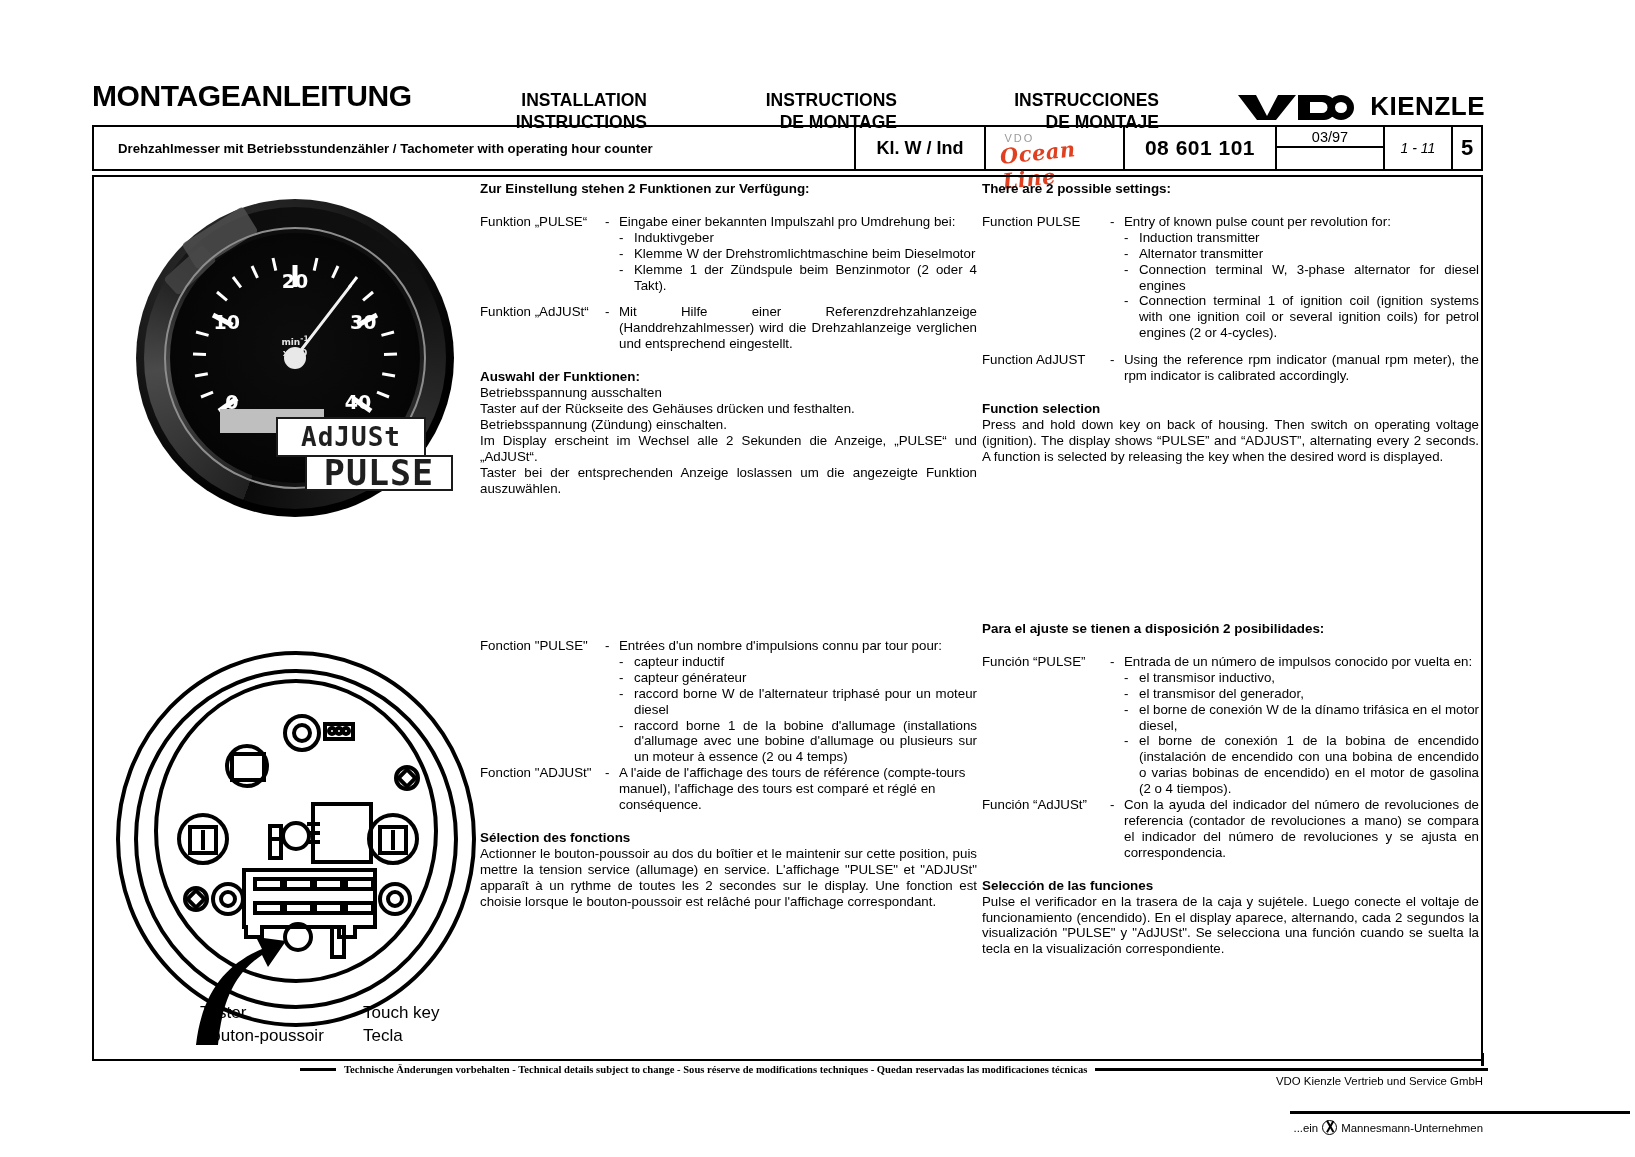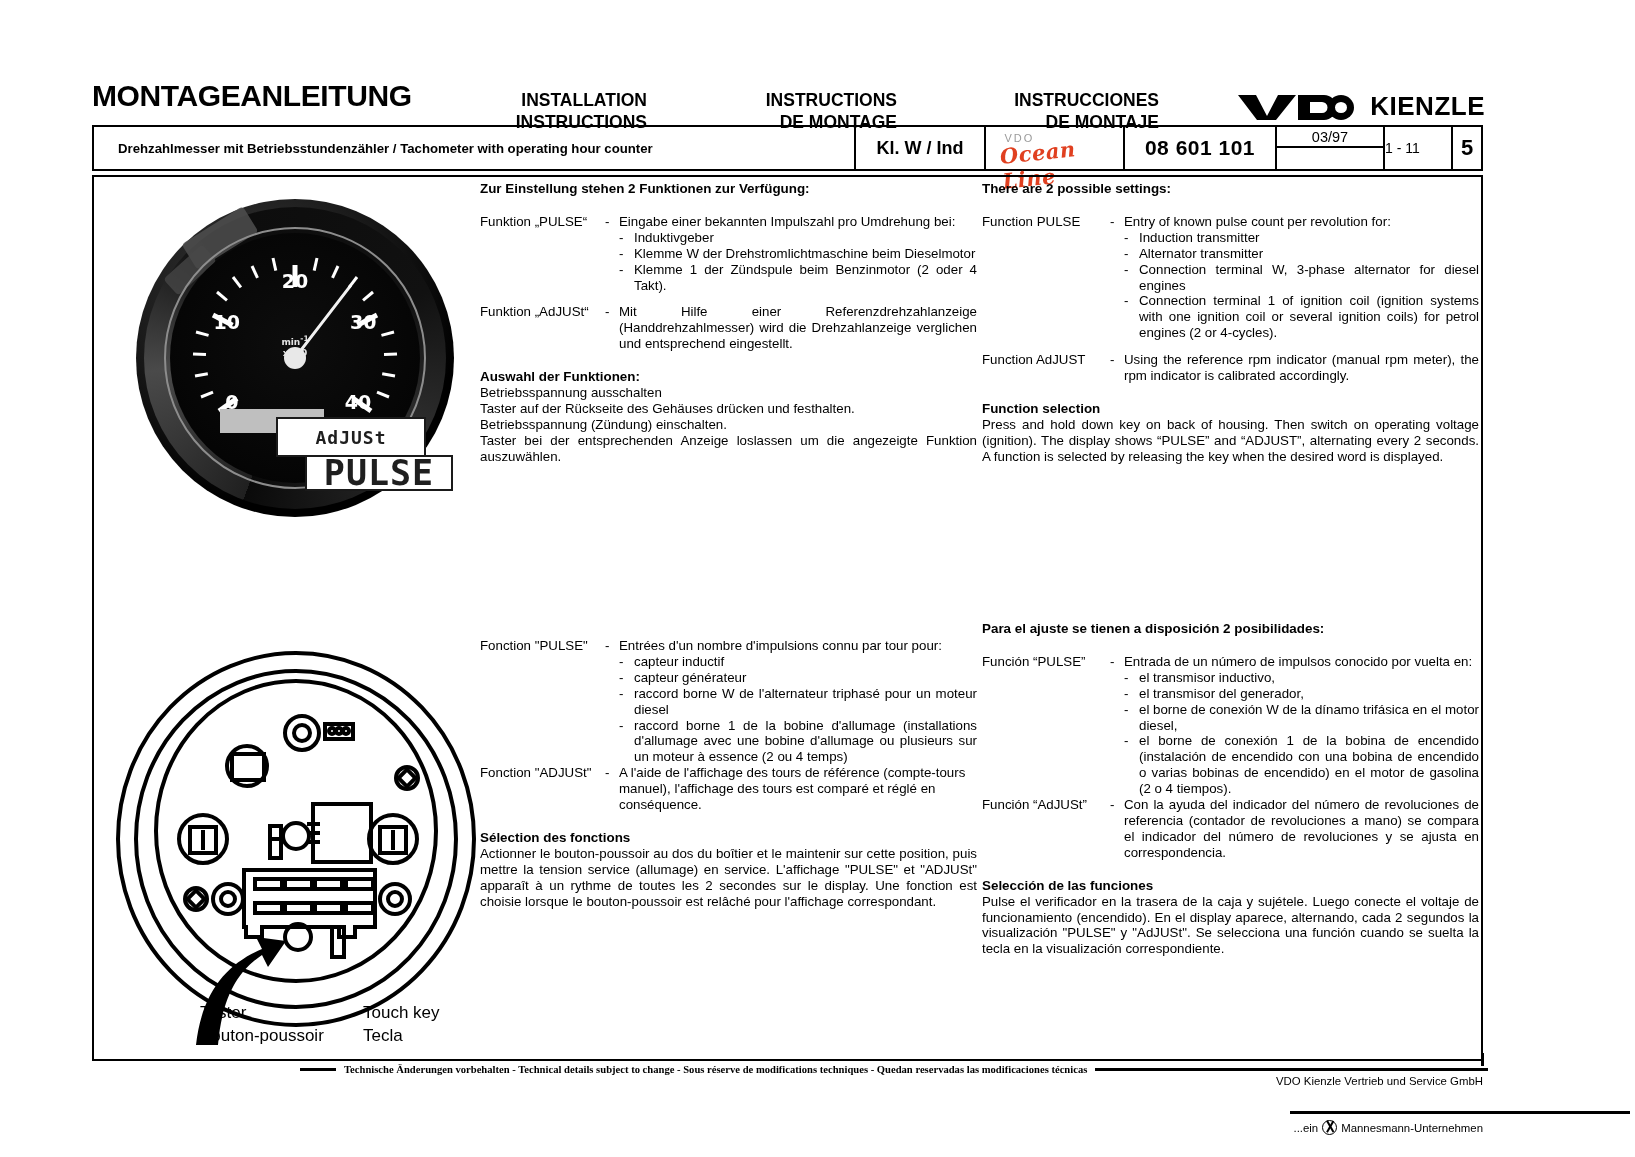--- a/index.html
+++ b/index.html
@@ -44,21 +44,21 @@
           color:#9a9a9a;letter-spacing:2px;}
   .ol-script{position:absolute;left:6px;top:8px;font-size:21px;color:#e04020;
              font-family:"DejaVu Serif",serif;font-style:italic;font-weight:bold;
              transform:rotate(-6deg);letter-spacing:0.5px;}
   .hdr-part{flex:0 0 152px;align-items:center;}
   .hdr-part span{font-size:21px;font-weight:bold;letter-spacing:0.5px;}
   .hdr-date{flex:0 0 108px;padding:0;}
   .hdr-date .top{height:50%;border-bottom:2px solid #000;display:flex;
                  align-items:center;justify-content:center;font-size:14.5px;box-sizing:border-box;}
   .hdr-date .bot{height:50%;}
-  .hdr-pg{flex:0 0 68px;}
+  .hdr-pg{flex:0 0 68px;align-items:center;font-style:italic;}
   .hdr-pg span{font-size:14px;}
   .hdr-no{flex:1;align-items:center;border-right:none;}
   .hdr-no span{font-size:22px;font-weight:bold;}
 
   
   .frame{position:absolute;left:92px;top:142px;width:1391px;height:886px;
          border:2px solid #000;box-sizing:border-box;}
 
   
   .col{position:absolute;font-size:13.3px;line-height:15.9px;}
@@ -110,21 +110,21 @@
   .needle{position:absolute;left:50%;top:50%;width:3px;height:92px;background:#f2f2f2;
           transform-origin:50% 100%;border-radius:1px;}
   .needle-tail{position:absolute;left:50%;top:50%;width:7px;height:44px;background:#ededed;
           transform-origin:50% 0%;}
   .hub{position:absolute;left:50%;top:50%;width:22px;height:22px;border-radius:50%;
        background:#e8e8e8;transform:translate(-50%,-50%);}
   .lcd-bg{position:absolute;left:122px;top:226px;width:104px;height:24px;background:#bfbfbf;}
   .lcd{position:absolute;background:#fff;border:2px solid #1a1a1a;box-sizing:border-box;
        font-family:"DejaVu Sans Mono",monospace;font-weight:bold;color:#1f1f1f;
        display:flex;align-items:center;justify-content:center;letter-spacing:1px;}
-  #lcd-adjust{left:178px;top:234px;width:150px;height:40px;font-size:18px;}
+  #lcd-adjust{left:178px;top:234px;width:150px;height:40px;font-size:26px;}
   #lcd-pulse{left:207px;top:272px;width:148px;height:36px;font-size:35px;}
 
   
   .rear{position:absolute;left:110px;top:608px;width:372px;height:404px;}
 
   
   .keylabels{position:absolute;left:200px;top:968px;font-size:17px;line-height:23px;}
   .keylabels .rowk{display:flex;}
   .keylabels .c1{flex:0 0 163px;}
 
@@ -355,20 +355,21 @@
     <div class="drow">
       <div class="dlabel">Funktion „AdJUSt“</div>
       <div class="ddash">-</div>
       <div class="dbody">Mit Hilfe einer Referenzdrehzahlanzeige (Handdrehzahlmesser) wird die Drehzahlanzeige verglichen und entsprechend eingestellt.</div>
     </div>
     <div class="gap"></div>
     <div class="head">Auswahl der Funktionen:</div>
     <div class="nojust">Betriebsspannung ausschalten</div>
     <div class="nojust">Taster auf der Rückseite des Gehäuses drücken und festhalten.</div>
     <div class="nojust">Betriebsspannung (Zündung) einschalten.</div>
+    <div class="para">Im Display erscheint im Wechsel alle 2 Sekunden die Anzeige, „PULSE“ und „AdJUSt“.</div>
     <div class="para">Taster bei der entsprechenden Anzeige loslassen um die angezeigte Funktion auszuwählen.</div>
   </div>
 
   <div class="col" id="col-en">
     <div class="head">There are 2 possible settings:</div>
     <div class="gap"></div>
     <div class="drow">
       <div class="dlabel">Function PULSE</div>
       <div class="ddash">-</div>
       <div class="dbody">

